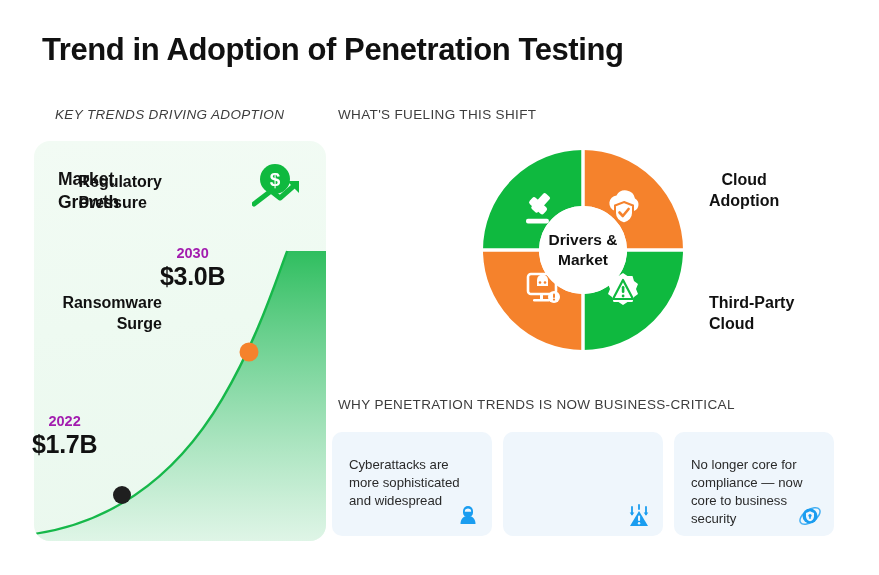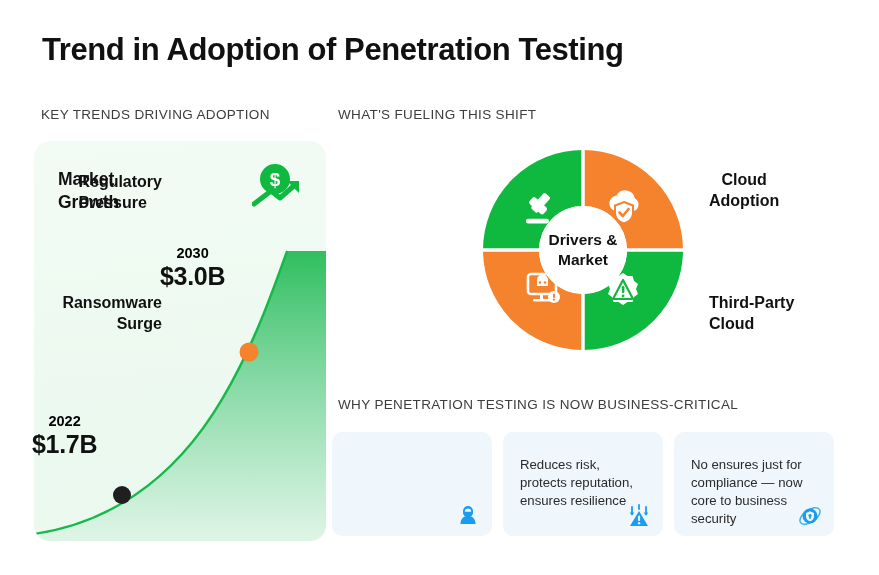--- a/index.html
+++ b/index.html
@@ -28,21 +28,21 @@
 
   
   .eyebrow {
     position: absolute;
     font-size: 13.5px;
     font-weight: normal;
     letter-spacing: 0.35px;
     color: #3d3d3d;
     white-space: nowrap;
   }
-  #eyebrow-left  { left: 41px;  top: 107px; }
+  #eyebrow-left  { left: 55px;  top: 107px; font-style: italic; }
   #eyebrow-right { left: 338px; top: 107px; }
   #eyebrow-why   { left: 338px; top: 397px; }
 
   
   .growth-card {
     position: absolute;
     left: 34px;
     top: 141px;
     width: 292px;
     height: 400px;
@@ -78,21 +78,21 @@
   .point-label {
     position: absolute;
     z-index: 5;
     text-align: center;
     line-height: 1.06;
     white-space: nowrap;
   }
   .point-label .year {
     font-size: 14.5px;
     font-weight: bold;
-    color: #000000;
+    color: #a21caf;
     display: block;
     margin-bottom: 2px;
   }
   .point-label .value {
     font-size: 25px;
     font-weight: bold;
     color: #111111;
     display: block;
     letter-spacing: -0.3px;
   }
@@ -166,21 +166,21 @@
     height: 26px;
   }
 </style>
 </head>
 <body>
 
 <div class="page-title">Trend in Adoption of Penetration Testing</div>
 
 <div class="eyebrow" id="eyebrow-left">KEY TRENDS DRIVING ADOPTION</div>
 <div class="eyebrow" id="eyebrow-right">WHAT'S FUELING THIS SHIFT</div>
-<div class="eyebrow" id="eyebrow-why">WHY PENETRATION TESTING IS NOW BUSINESS-CRITICAL</div>
+<div class="eyebrow" id="eyebrow-why">WHY PENETRATION TRENDS IS NOW BUSINESS-CRITICAL</div>
 
 <div class="growth-card">
 
   <div class="growth-card-title">
     <span>Market</span><br>
     <span>Growth</span>
   </div>
 
   <svg class="growth-icon" viewBox="0 0 54 48">
     <circle cx="23" cy="16" r="15" fill="#0fb93f"></circle>
@@ -283,45 +283,45 @@
   <span>Surge</span>
 </div>
 <div class="donut-label" id="dl-thirdparty">
   <span>Third-Party</span><br>
   <span>Cloud</span>
 </div>
 
 <div class="info-cards">
 
   <div class="info-card">
+    <div class="info-card-text">Cyberattacks are more sophisticated and widespread</div>
     <svg class="info-card-icon" viewBox="0 0 26 26">
       <path d="M13 3 a5 5 0 0 1 5 5 v1.5 a5 5 0 0 1 -10 0 V8 a5 5 0 0 1 5 -5 Z" fill="#1a9df0"></path>
       <path d="M13 5.5 a3.2 3.2 0 0 1 3.2 3.2 h-6.4 A3.2 3.2 0 0 1 13 5.5 Z" fill="#eff6fc"></path>
       <path d="M13 13 c5 0 7.5 3.5 7.5 8 h-15 c0 -4.5 2.5 -8 7.5 -8 Z" fill="#1a9df0"></path>
     </svg>
   </div>
 
   <div class="info-card">
-    <div class="info-card-text">Reduces risk, protects reputation, ensures resilience</div>
     <svg class="info-card-icon" viewBox="0 0 26 26">
       <path d="M13 8 L22 23 H4 Z" fill="#1a9df0"></path>
       <rect x="12" y="12.5" width="2.1" height="5.5" rx="1" fill="#eff6fc"></rect>
       <circle cx="13.05" cy="20.3" r="1.2" fill="#eff6fc"></circle>
       <g stroke="#1a9df0" stroke-width="1.8" stroke-linecap="round">
         <line x1="6" y1="4" x2="6" y2="11"></line>
           <line x1="13" y1="2" x2="13" y2="6"></line>
           <line x1="20" y1="4" x2="20" y2="11"></line>
       </g>
       <path d="M6 12.8 L3.7 9.4 L8.3 9.4 Z" fill="#1a9df0"></path>
       <path d="M20 12.8 L17.7 9.4 L22.3 9.4 Z" fill="#1a9df0"></path>
     </svg>
   </div>
 
   <div class="info-card">
-    <div class="info-card-text">No ensures just for compliance — now core to business security</div>
+    <div class="info-card-text">No longer core for compliance — now core to business security</div>
     <svg class="info-card-icon" viewBox="0 0 26 26">
       <ellipse cx="13" cy="13" rx="11.5" ry="6" fill="none" stroke="#1a9df0" stroke-width="1.5" transform="rotate(-35 13 13)" opacity="0.8"></ellipse>
       <circle cx="13" cy="13" r="7.5" fill="#1a9df0"></circle>
       <path d="M13 8.3 L17 9.9 L17 13.4 C17 16 15 17.6 13 18.3 C11 17.6 9 16 9 13.4 L9 9.9 Z" fill="#eff6fc"></path>
       <circle cx="13" cy="12.6" r="1.6" fill="#1a9df0"></circle>
       <rect x="12.2" y="13.2" width="1.6" height="2.8" rx="0.8" fill="#1a9df0"></rect>
     </svg>
   </div>
 </div>
 

